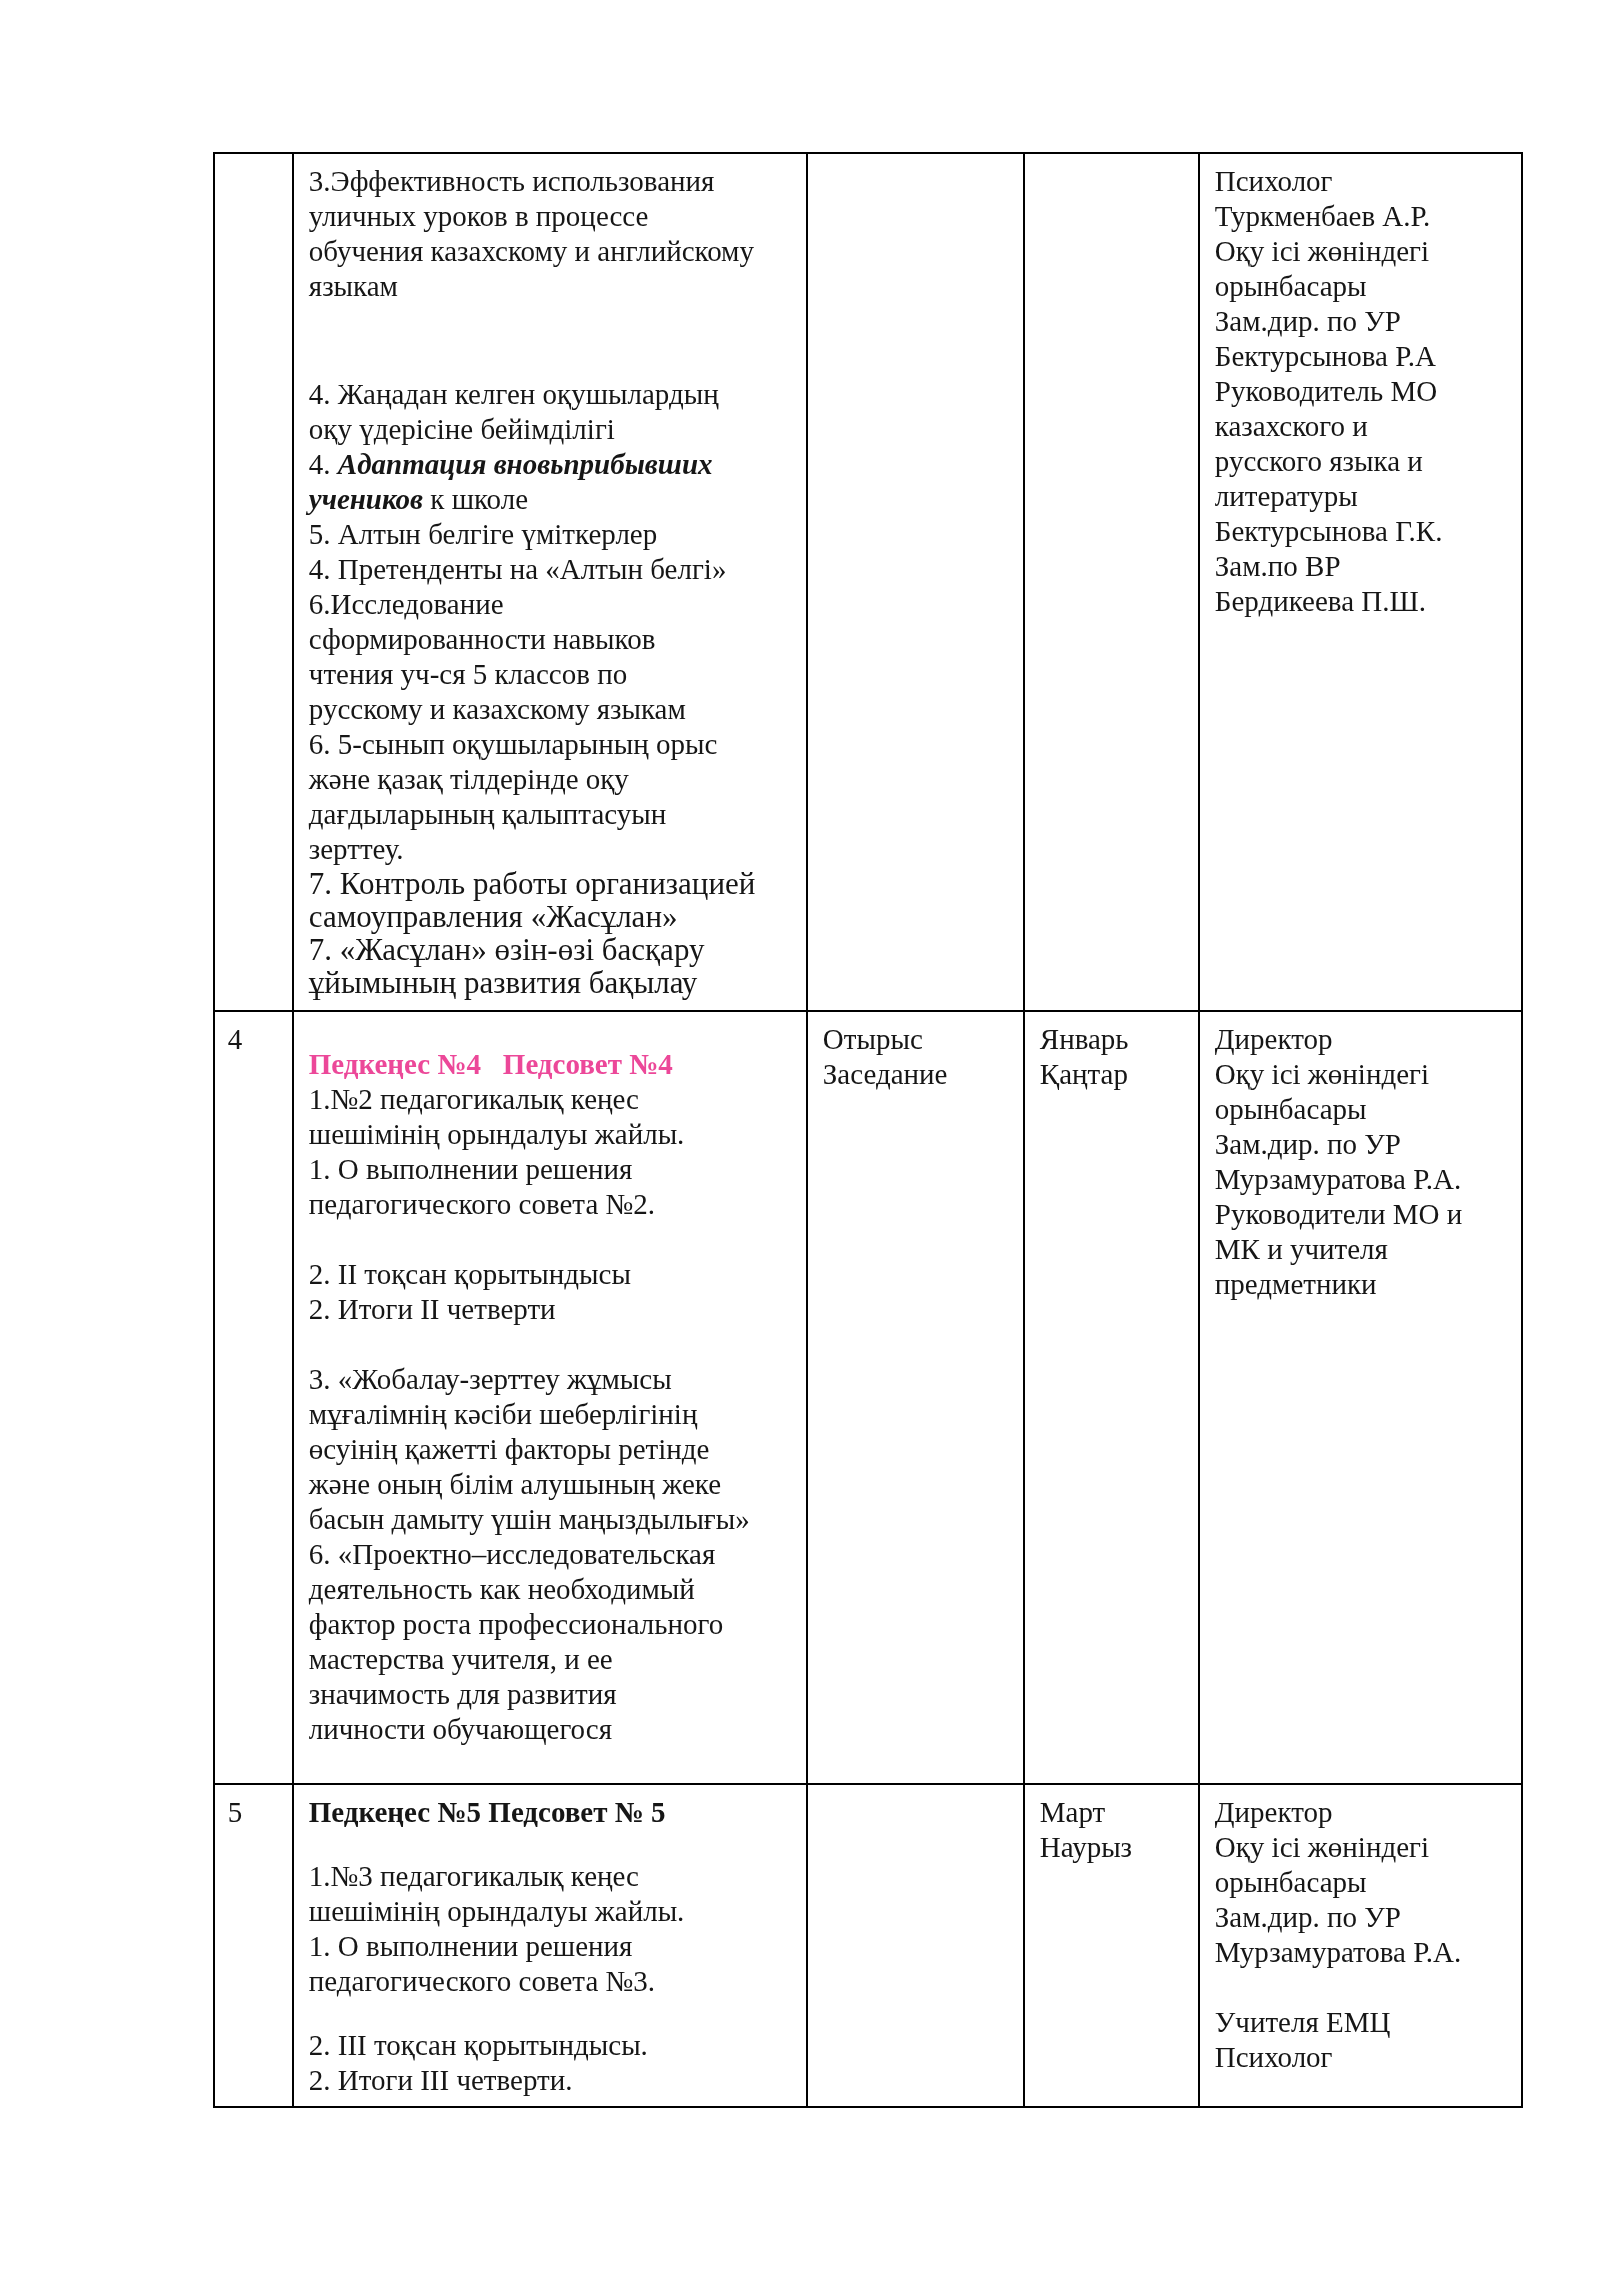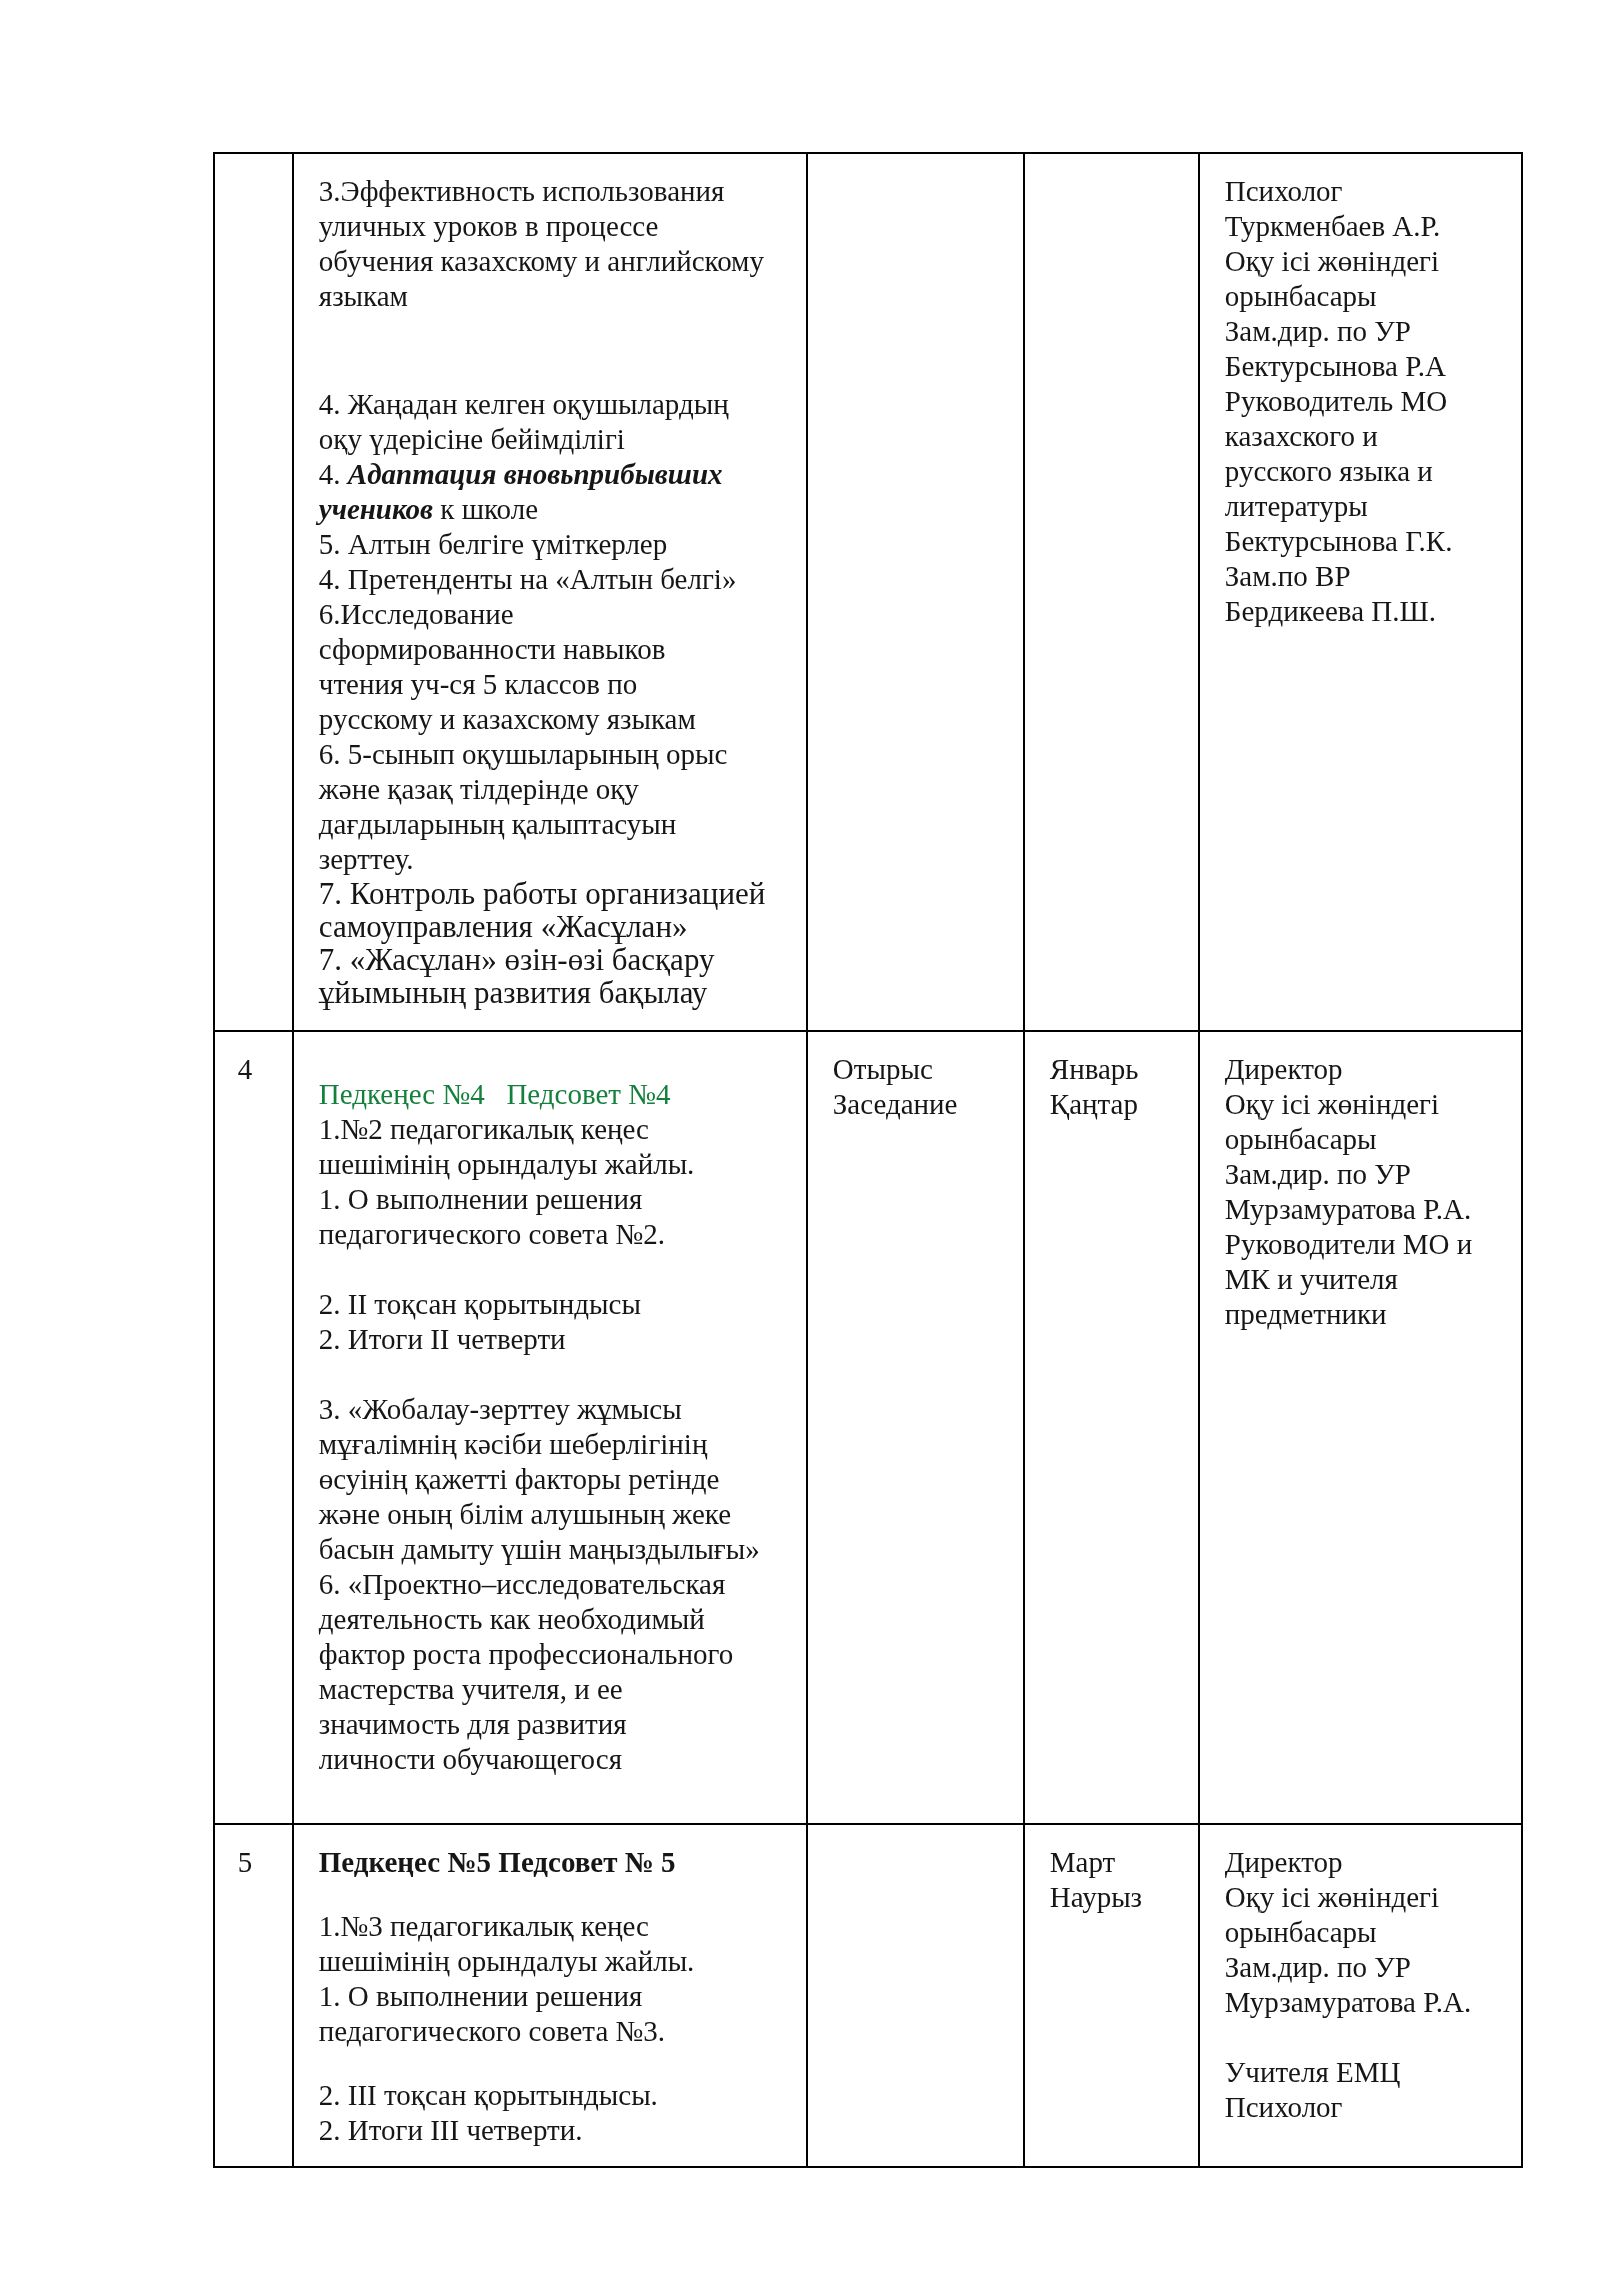--- a/index.html
+++ b/index.html
@@ -5,30 +5,30 @@
   html,body{margin:0;padding:0;background:#ffffff;}
   .page{
     position:relative;width:1621px;height:2293px;background:#ffffff;overflow:hidden;
     font-family:"Liberation Serif", serif;color:#161616;
   }
   table.plan{
     position:absolute;left:213px;top:152px;width:1308px;
     border-collapse:collapse;table-layout:fixed;
   }
   table.plan{border:2px solid #000;border-top-width:2.9px;}
-  table.plan td{border:2px solid #000;vertical-align:top;padding:14px;}
+  table.plan td{border:2px solid #000;vertical-align:top;padding:4px;}
   .cell{overflow:hidden;padding:5.9px 9.8px 0 10.8px;}
   .r3 .cell{height:842px;}
   .r4 .cell{height:757px;}
   .r5 .cell{height:307px;}
   .numcell{padding-left:8.8px;}
   .t{font-size:29px;line-height:35px;white-space:nowrap;}
   .sm{font-size:31px;line-height:33px;white-space:nowrap;}
   .bi{font-weight:bold;font-style:italic;}
-  .blue{color:#15803d;}
+  .blue{color:#ec4899;font-weight:bold;}
   .bold{font-weight:bold;}
   .gap26{height:25.5px;}
   .gap30{height:29px;}
   .gap36{height:35px;}
   .gap74{height:73px;}
   .page-num{
     position:absolute;top:2103px;left:0;width:1592px;text-align:center;
     font-size:29px;line-height:35px;
   }
 </style>

